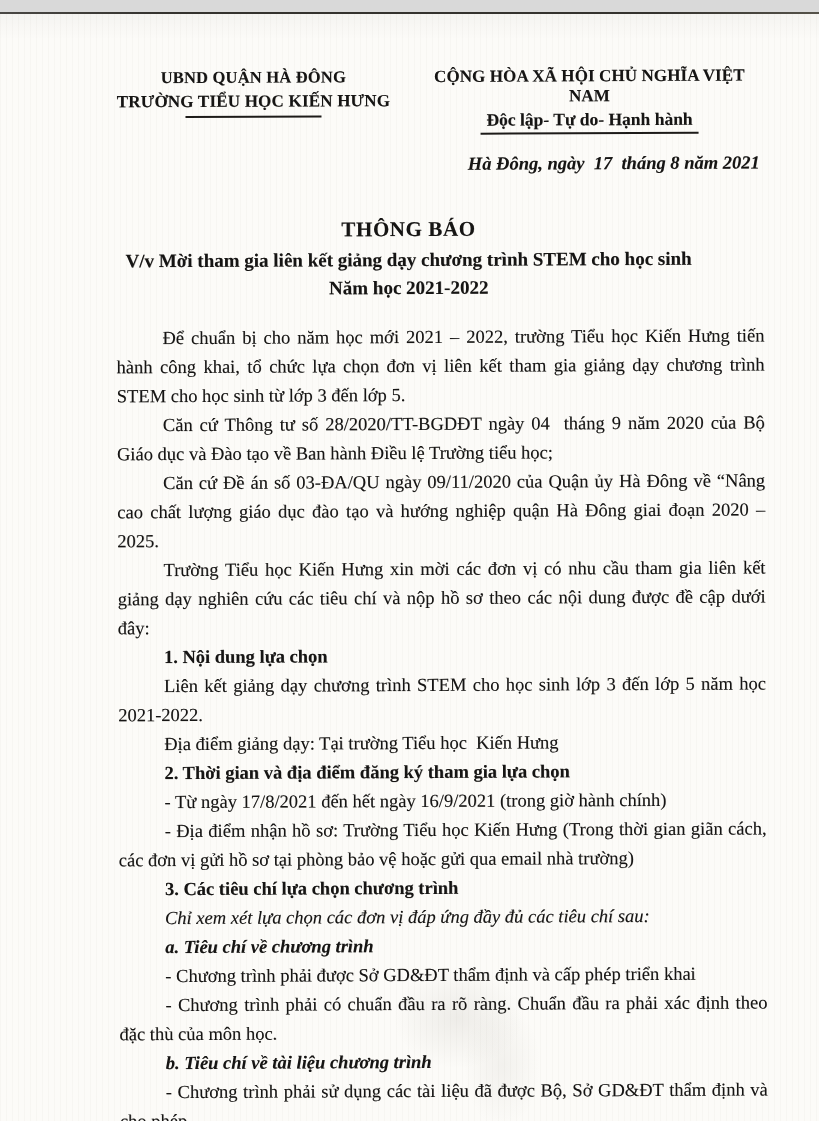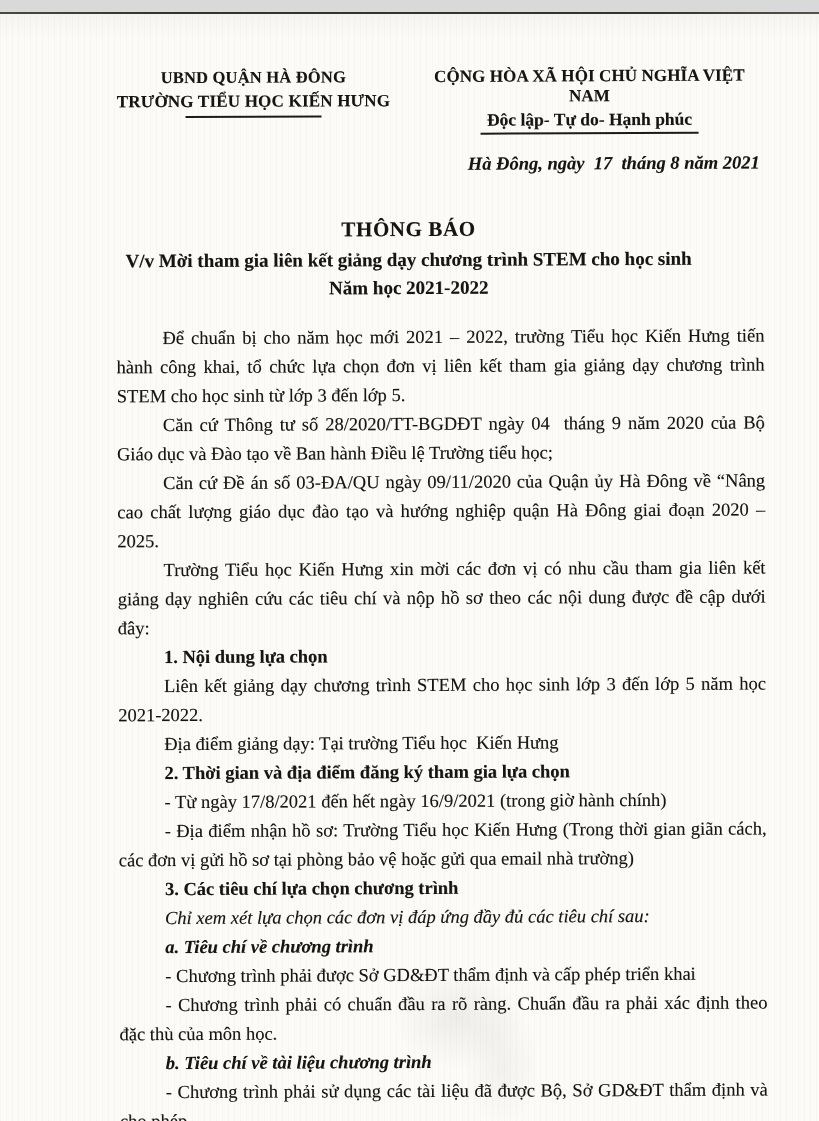--- a/index.html
+++ b/index.html
@@ -76,21 +76,21 @@
 
     <div class="hdr">
       <div class="hdr-left">
         <div class="hdr-line1-left">UBND QUẬN HÀ ĐÔNG</div>
         <div class="hdr-line2-left">TRƯỜNG TIỂU HỌC KIẾN HƯNG</div>
         <div class="hdr-underline-left"></div>
       </div>
       <div class="hdr-right">
         <div class="hdr-line1-right">CỘNG HÒA XÃ HỘI CHỦ NGHĨA VIỆT NAM</div>
         <div class="hdr-line2-right">
-          <span>Độc lập- Tự do- Hạnh phúc</span>
+          <span>Độc lập- Tự do- Hạnh hành</span>
         </div>
       </div>
     </div>
 
     <div class="dateline">Hà Đông, ngày  17  tháng 8 năm 2021</div>
 
     <div class="title-block">
       <div class="title-main">THÔNG BÁO</div>
       <div class="title-sub1">V/v Mời tham gia liên kết giảng dạy chương trình STEM cho học sinh</div>
       <div class="title-sub2">Năm học 2021-2022</div>

